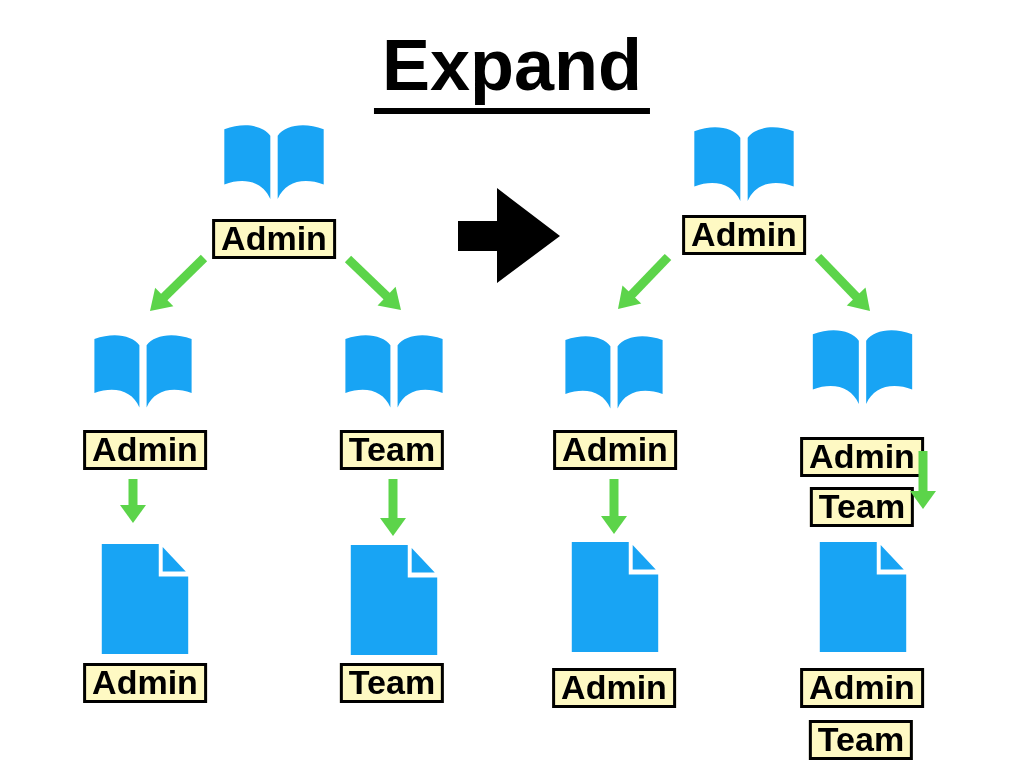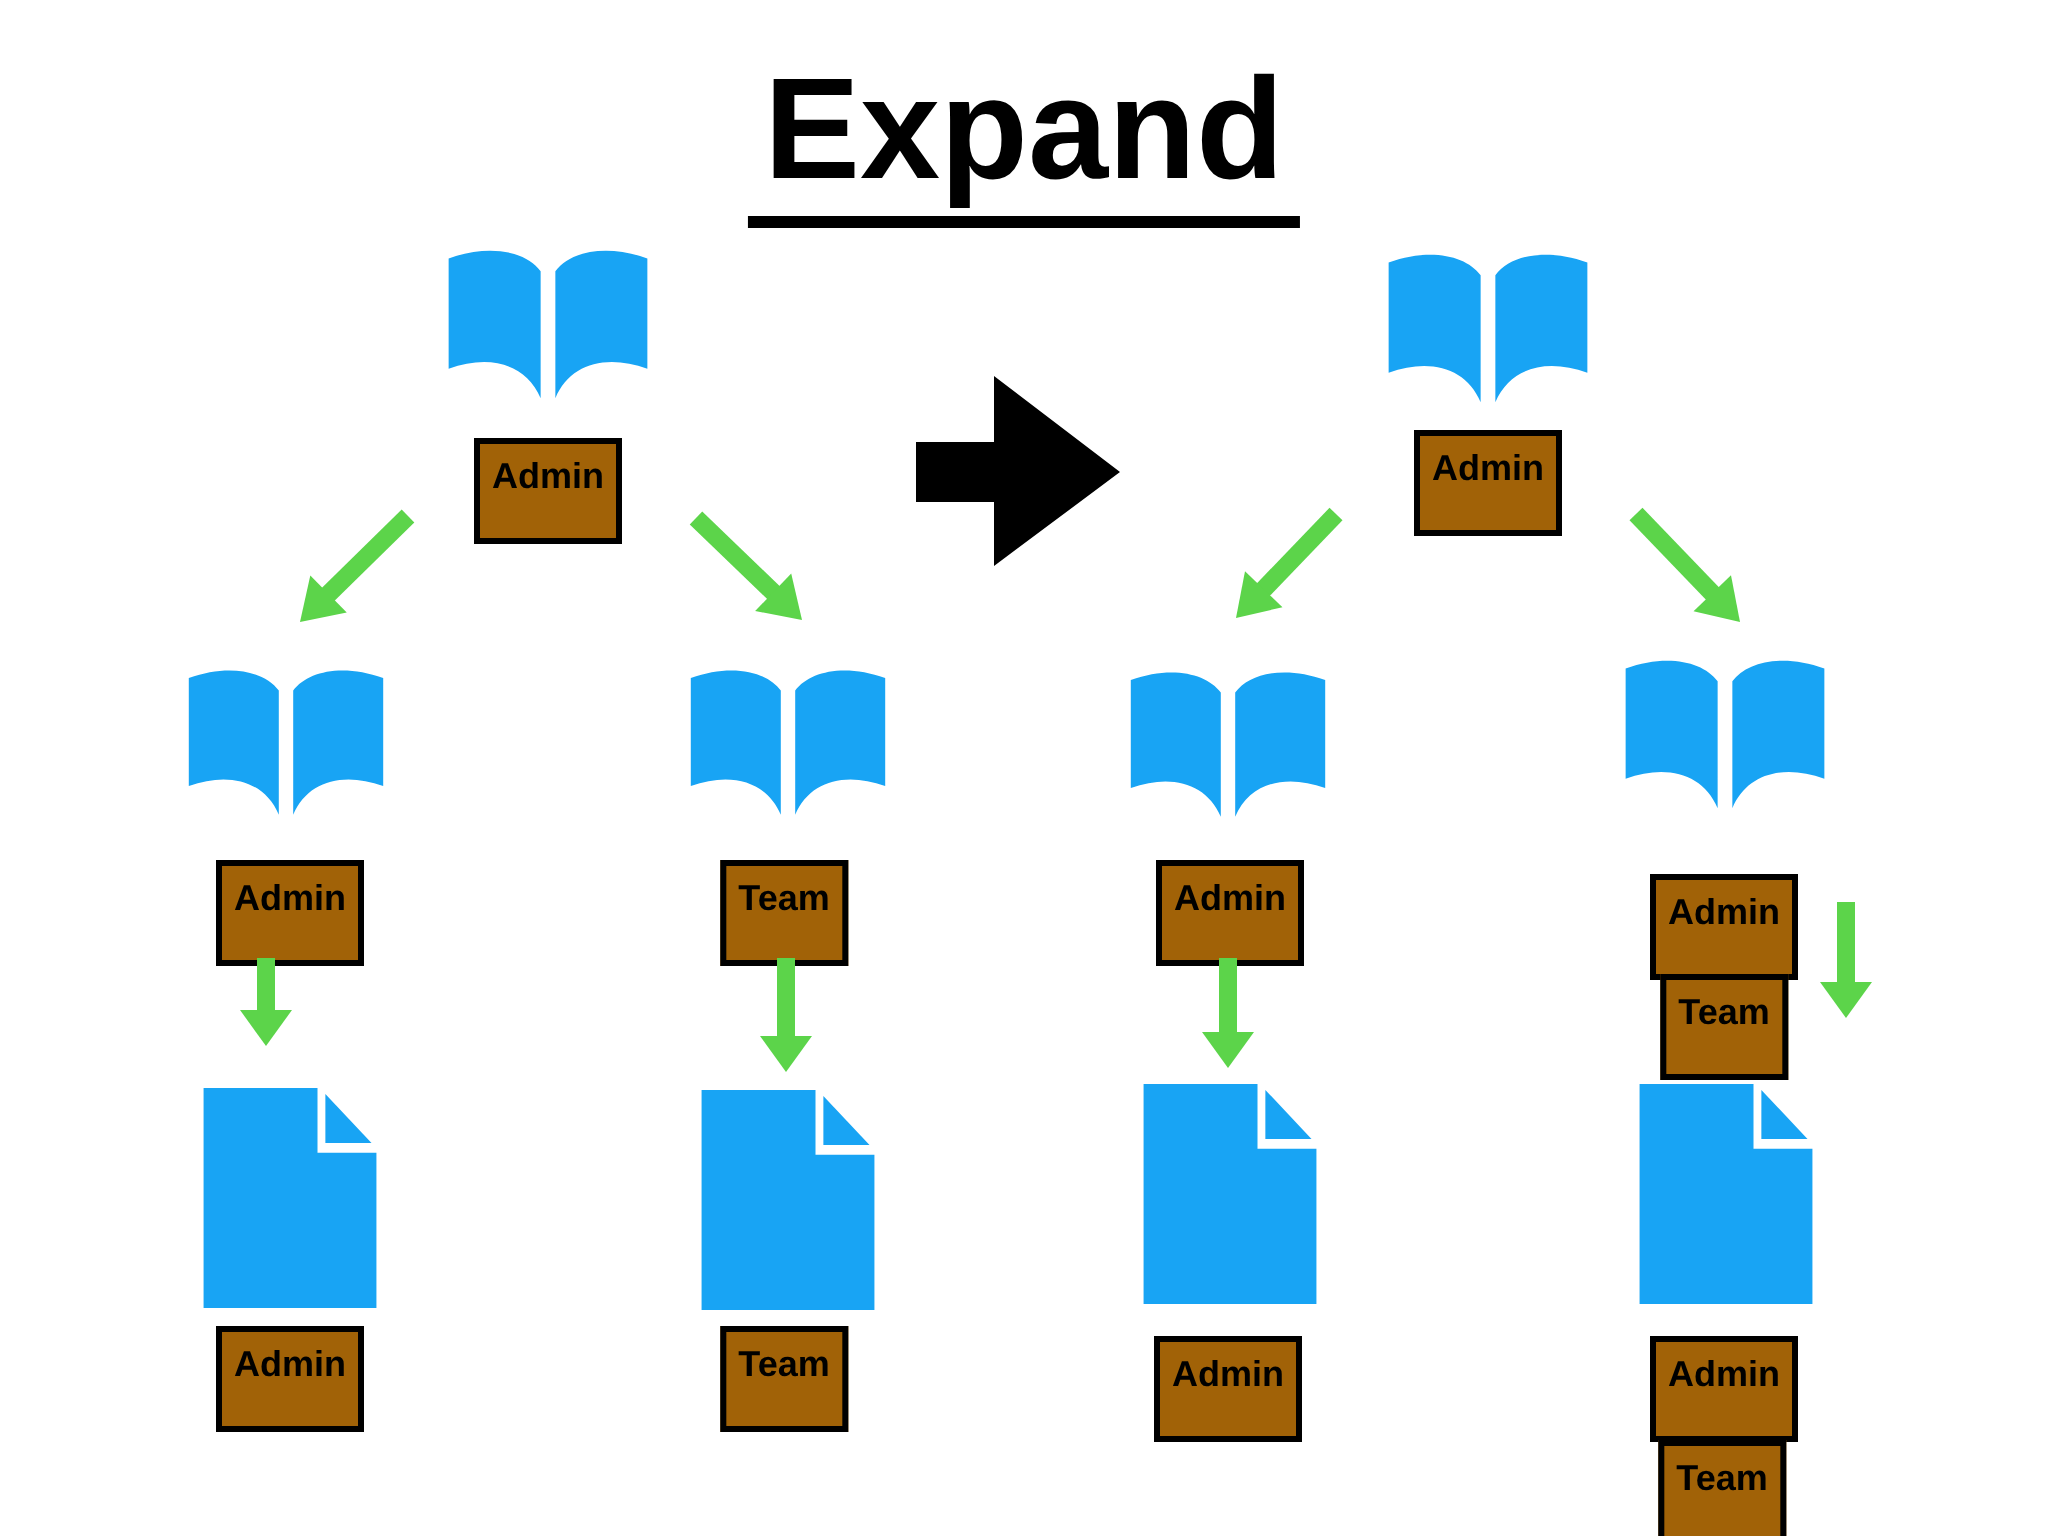--- a/index.html
+++ b/index.html
@@ -16,23 +16,23 @@
     position:absolute;left:512px;top:24px;transform:translateX(-50%);
     font-size:72px;font-weight:bold;color:#000;
     border-bottom:6px solid #000;padding:0 8px 2px;white-space:nowrap;
   }
   .icon{position:absolute;}
   .book-page{fill:var(--icon-blue);}
   .doc-body{fill:var(--icon-blue);}
   .doc-fold{fill:var(--icon-blue);}
   .tag{
     position:absolute;transform:translateX(-50%);
-    background:#a16207;border:3.5px solid #000;color:#000;
-    font-size:18px;font-weight:bold;line-height:30px;
-    padding:1px 6px 16px;white-space:nowrap;
+    background:#fef9c3;border:3.5px solid #000;color:#000;
+    font-size:34px;font-weight:bold;line-height:30px;
+    padding:1px 6px 3px;white-space:nowrap;
   }
   .overlay{position:absolute;left:0;top:0;pointer-events:none;}
   .garrow-line{stroke:var(--arrow-green);stroke-width:9;}
   .garrow-head{fill:var(--arrow-green);}
   .xform-arrow{fill:var(--transform-black);}
 </style>
 </head>
 <body>
 
 <div id="stage">

